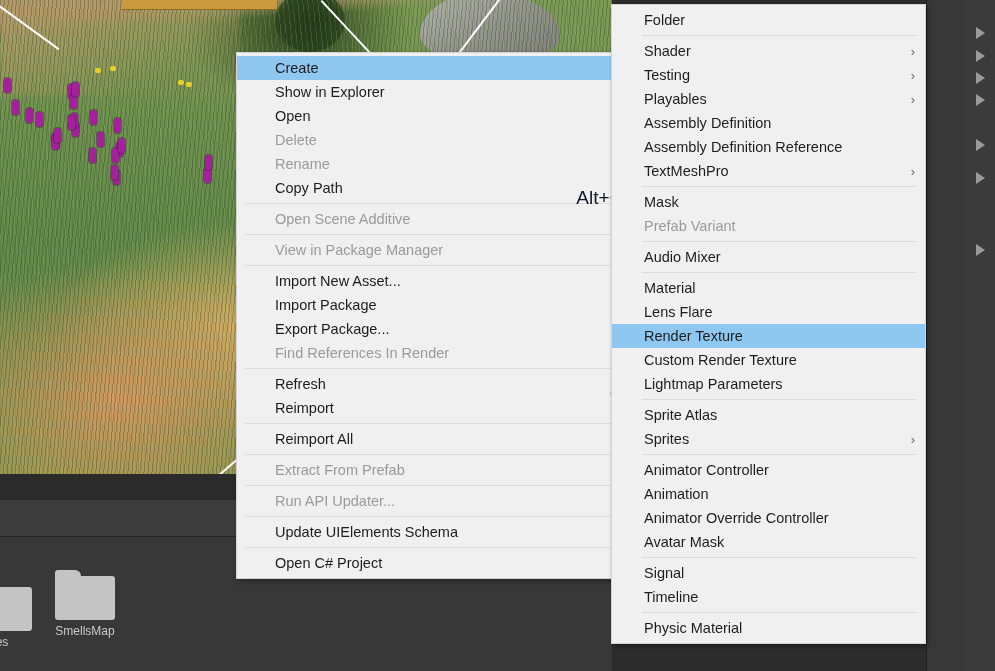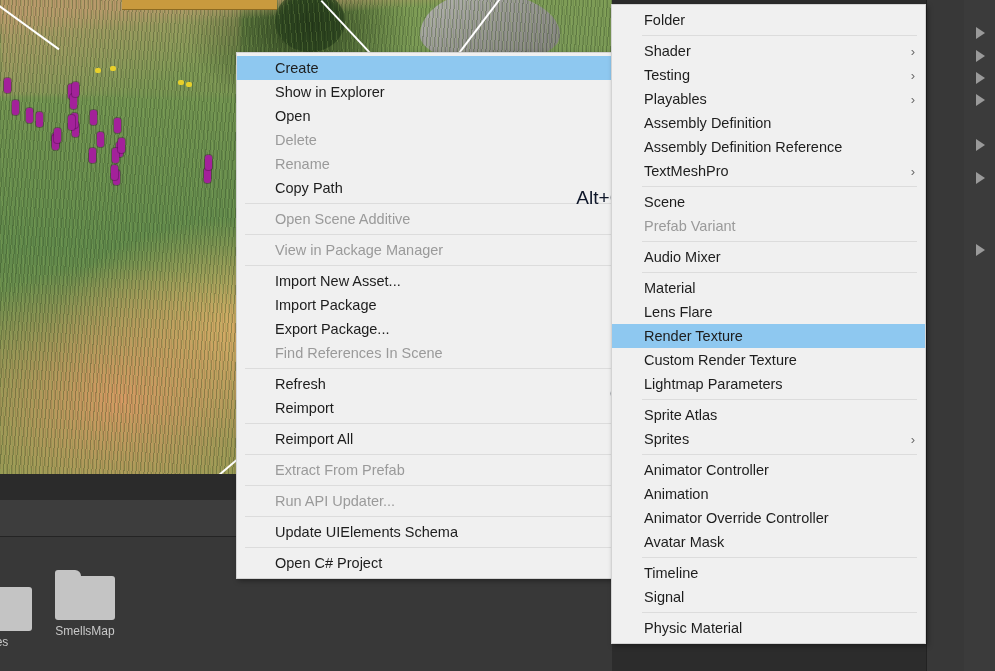--- a/index.html
+++ b/index.html
@@ -333,21 +333,21 @@
         <span class="label">Import New Asset...</span>
       </div>
       <div class="mi">
         <span class="label">Import Package</span>
         <span class="arrow">›</span>
       </div>
       <div class="mi">
         <span class="label">Export Package...</span>
       </div>
       <div class="mi disabled">
-        <span class="label">Find References In Scene</span>
+        <span class="label">Find References In Render</span>
       </div>
       <div class="sep"></div>
       <div class="mi">
         <span class="label">Refresh</span>
         <span class="shortcut">Ctrl+R</span>
       </div>
       <div class="mi">
         <span class="label">Reimport</span>
       </div>
       <div class="sep"></div>
@@ -394,21 +394,21 @@
       </div>
       <div class="mi">
         <span class="label">Assembly Definition Reference</span>
       </div>
       <div class="mi">
         <span class="label">TextMeshPro</span>
         <span class="arrow">›</span>
       </div>
       <div class="sep"></div>
       <div class="mi">
-        <span class="label">Scene</span>
+        <span class="label">Mask</span>
       </div>
       <div class="mi disabled">
         <span class="label">Prefab Variant</span>
       </div>
       <div class="sep"></div>
       <div class="mi">
         <span class="label">Audio Mixer</span>
       </div>
       <div class="sep"></div>
       <div class="mi">
@@ -442,24 +442,24 @@
         <span class="label">Animation</span>
       </div>
       <div class="mi">
         <span class="label">Animator Override Controller</span>
       </div>
       <div class="mi">
         <span class="label">Avatar Mask</span>
       </div>
       <div class="sep"></div>
       <div class="mi">
+        <span class="label">Signal</span>
+      </div>
+      <div class="mi">
         <span class="label">Timeline</span>
       </div>
-      <div class="mi">
-        <span class="label">Signal</span>
-      </div>
       <div class="sep"></div>
       <div class="mi">
         <span class="label">Physic Material</span>
       </div>
     </div>
 
 </div>
 
 </body></html>

